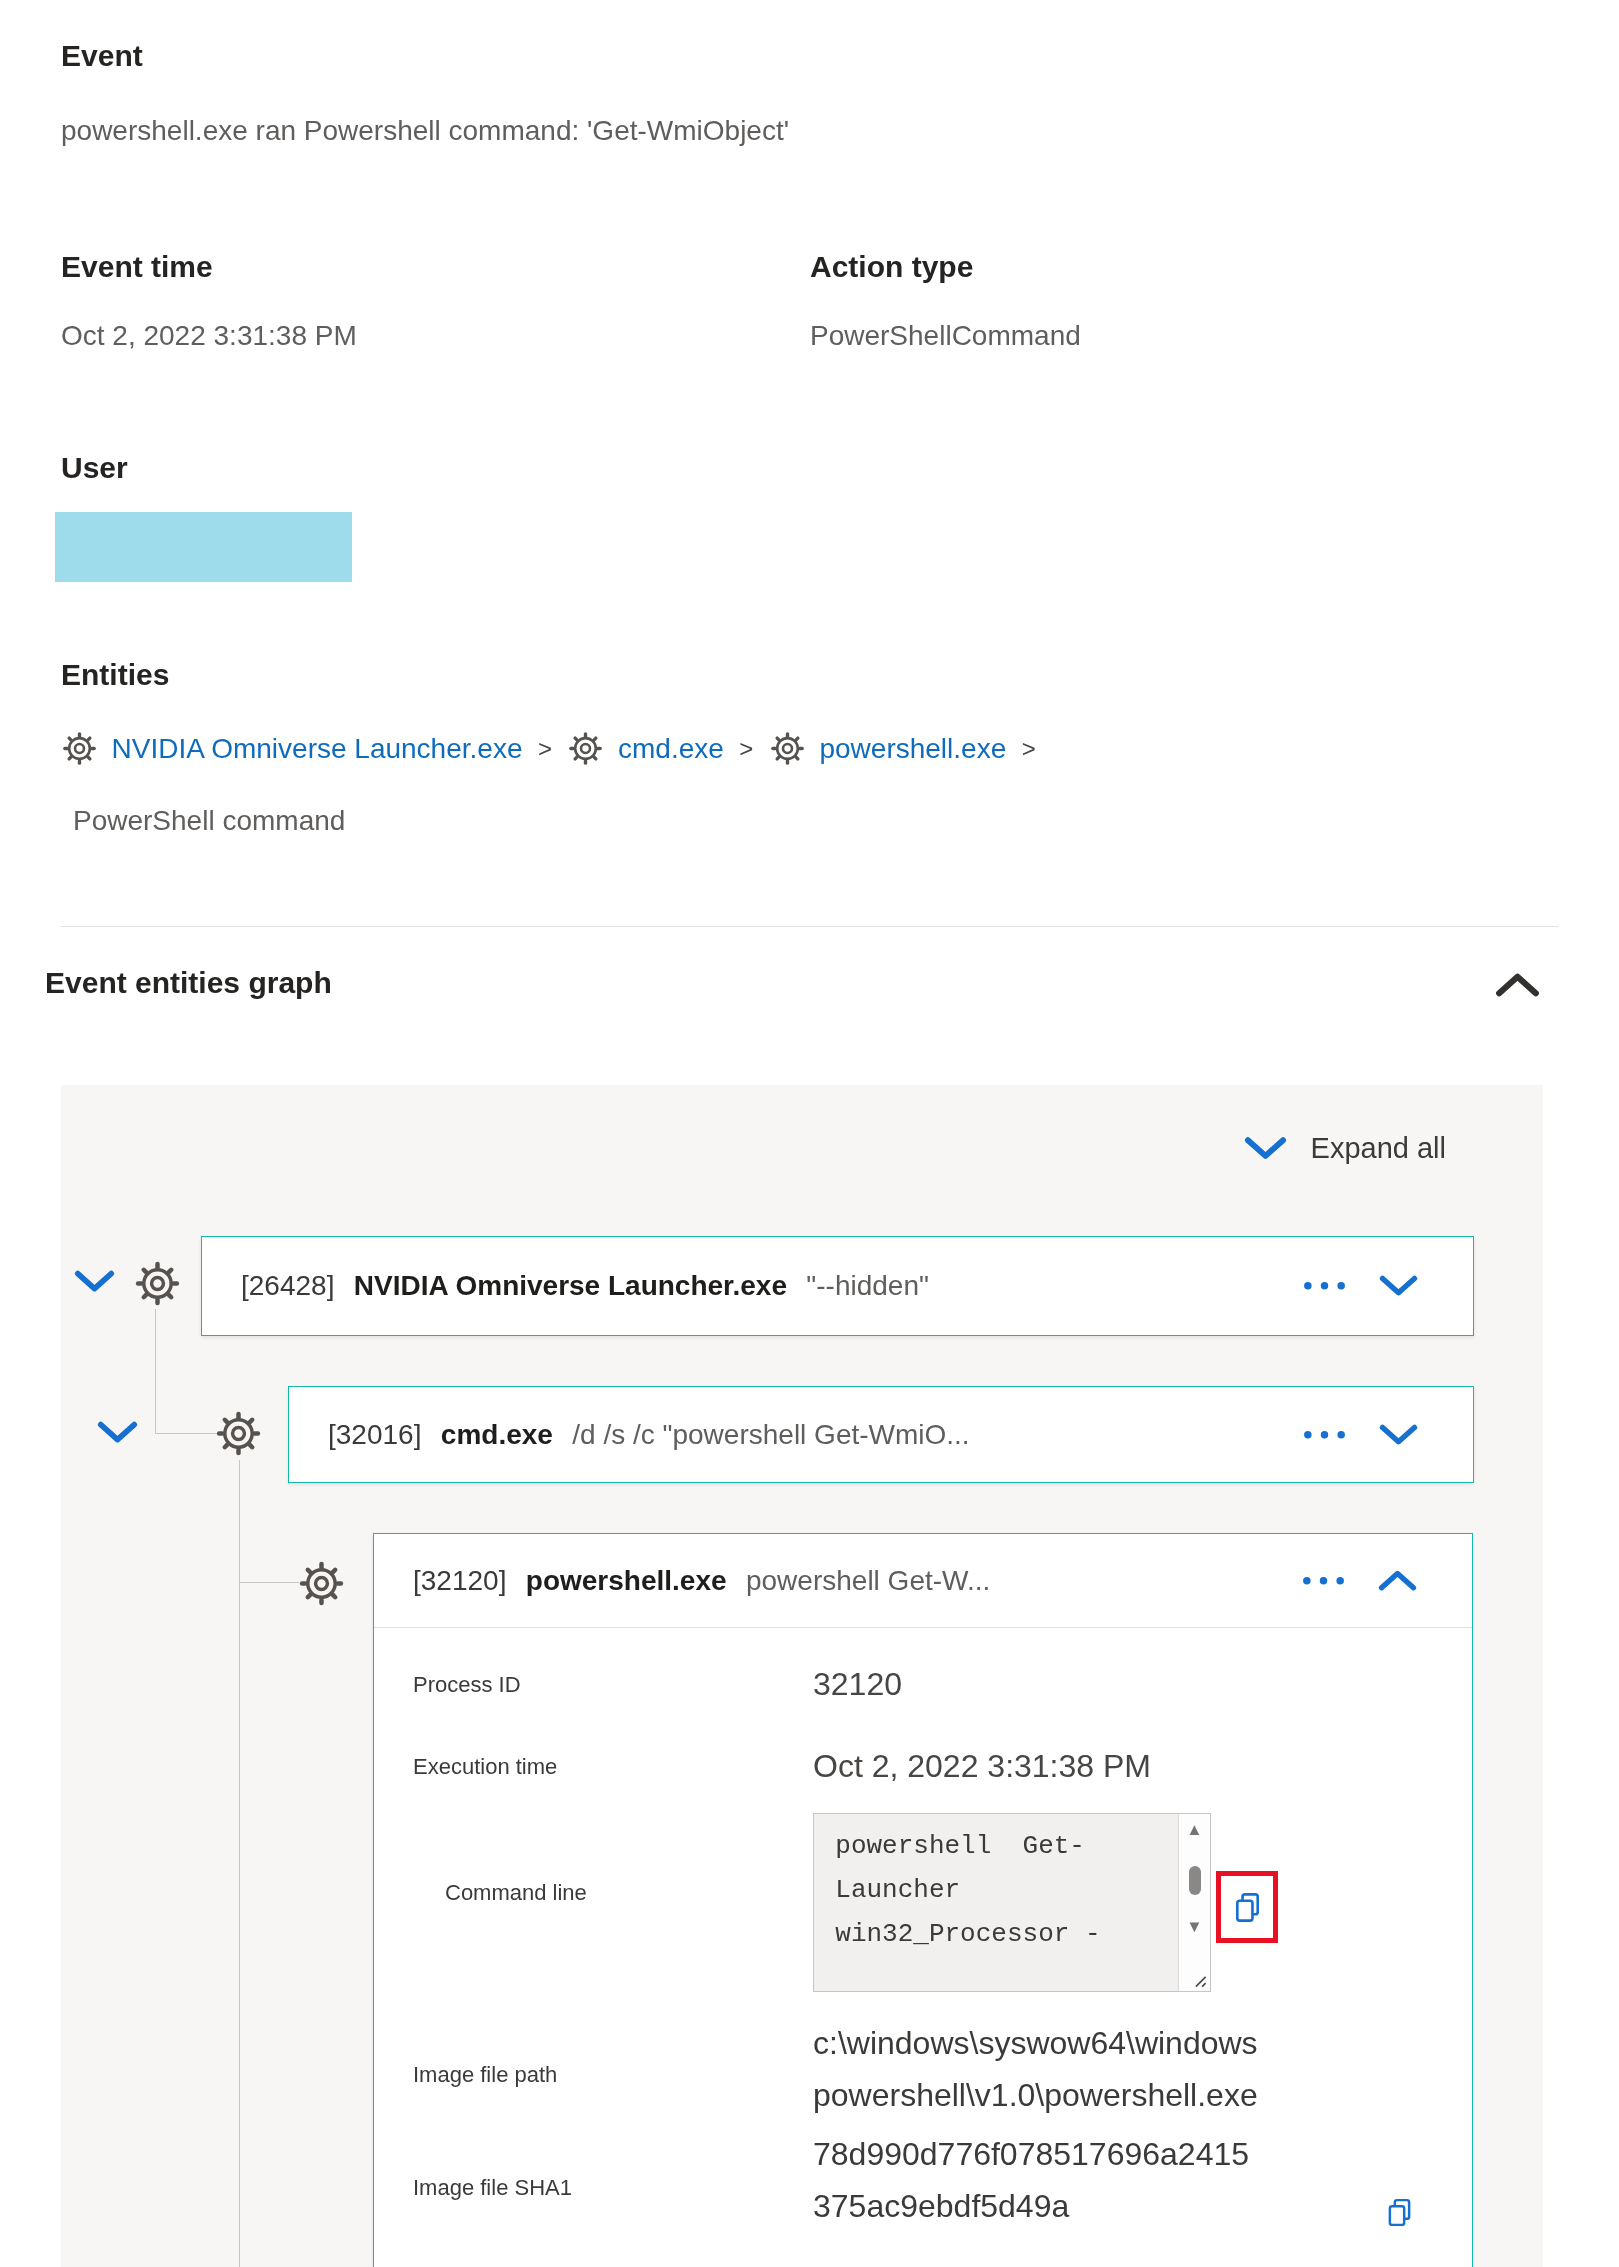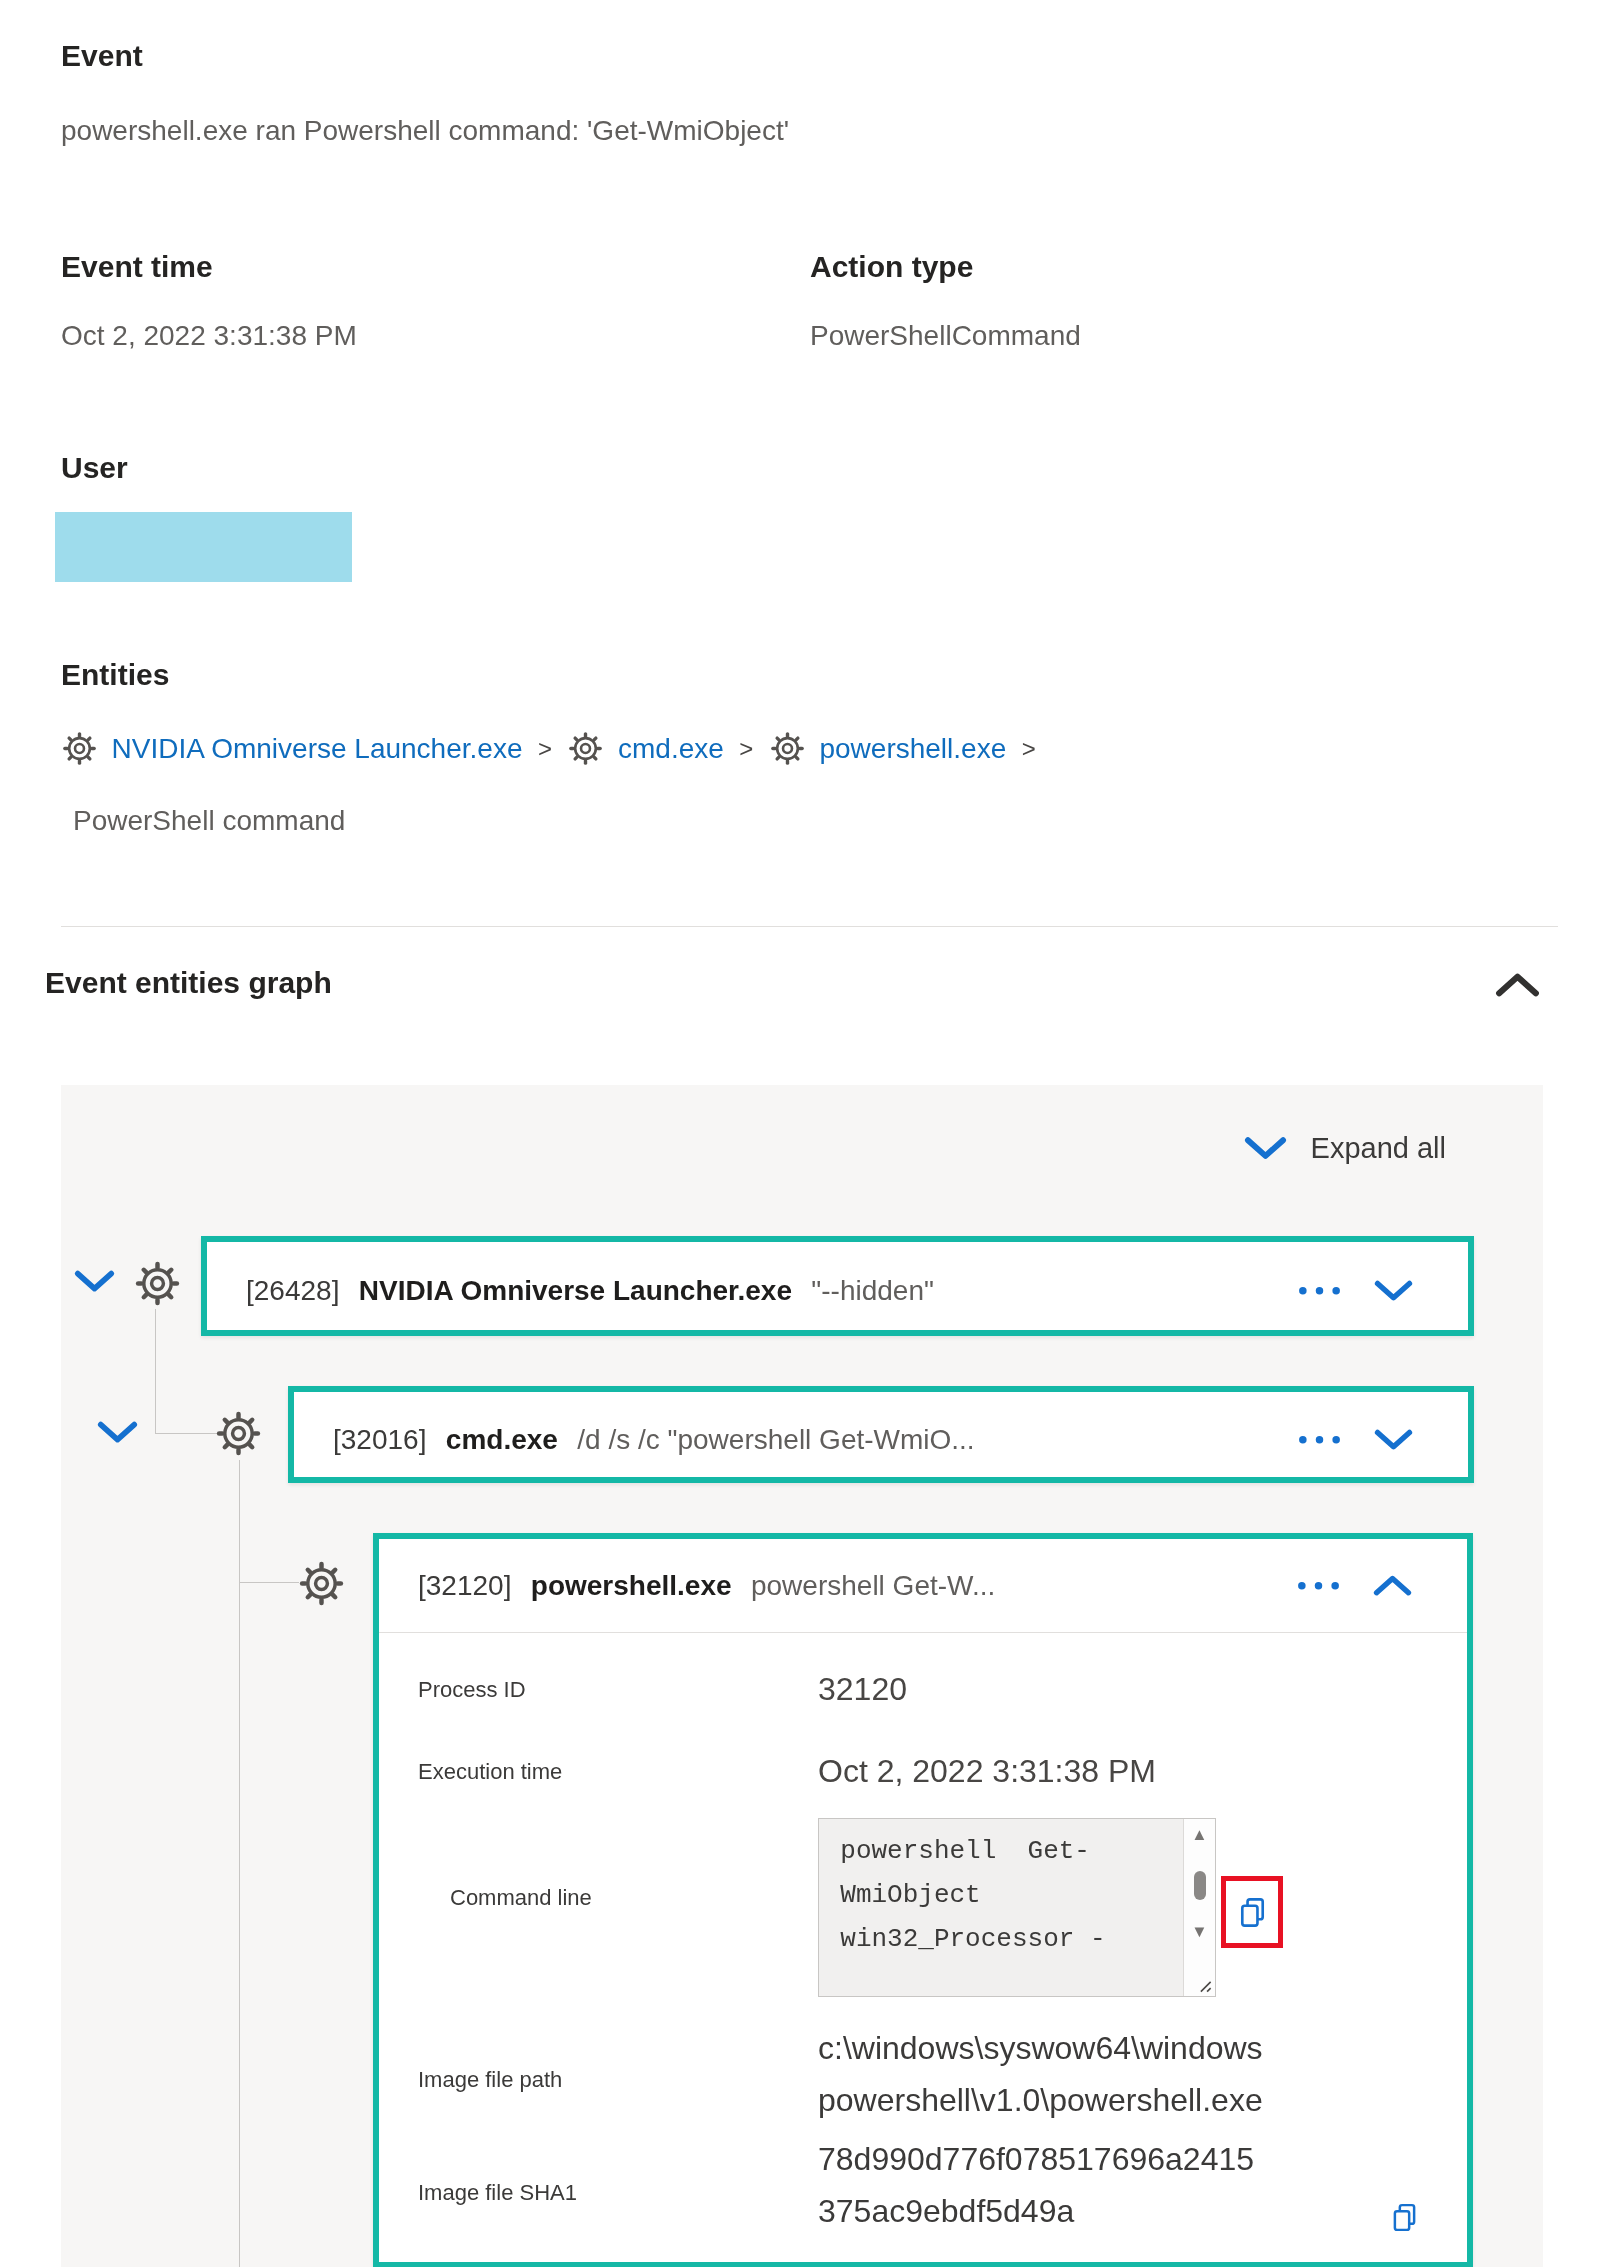--- a/index.html
+++ b/index.html
@@ -19,21 +19,21 @@
   .crumbs .sep{color:#484644;font-size:24px;padding:0 1.9px;}
   .gear{color:#55524f;}
 
   
   .panel{background:#f7f6f5;}
   .expandall{display:flex;align-items:center;gap:23px;cursor:pointer;}
   .expandall .lbl{font-size:29px;color:#3b3a39;}
   .accent{color:#1570cf;}
   .treeline{position:absolute;background:#c8c6c4;}
 
-  .card{position:absolute;background:#fff;border:6px solid #14b8a6;
+  .card{position:absolute;background:#fff;border:1px solid #14b8a6;
         box-shadow:0 1.9px 3.9px rgba(0,0,0,.08);box-sizing:border-box;}
   .card-header{display:flex;align-items:center;gap:19.4px;
         padding:0 54px 0 39px;font-size:28px;white-space:nowrap;overflow:hidden;}
   .pid{color:#3b3a39;}
   .pname{font-weight:700;color:#1f1e1d;}
   .pargs{color:#605e5c;overflow:hidden;text-overflow:clip;}
   .hmenu{margin-left:auto;display:flex;align-items:center;gap:31px;}
   .icon-btn{cursor:pointer;display:inline-flex;}
 
   
@@ -213,21 +213,21 @@
 
       <div class="dlabel" style="top:130px;">Process ID</div>
       <div class="dvalue" style="top:130px;">32120</div>
 
       <div class="dlabel" style="top:212px;">Execution time</div>
       <div class="dvalue" style="top:212px;">Oct 2, 2022 3:31:38 PM</div>
 
       <div class="dlabel" style="top:338px;margin-left:32px;">Command line</div>
       <div class="cmdbox">
         <pre class="cmdtext">powershell  Get-
-WmiObject
+Launcher
 win32_Processor -</pre>
         <div class="vscroll">
           <div class="scr-arrow" style="top:5.8px;">▲</div>
           <div class="scr-thumb"></div>
           <div class="scr-arrow" style="top:103px;">▼</div>
         </div>
         <div class="resize-corner">
           <svg style="position:absolute;right:1.9px;bottom:1.9px;color:#4a4846;" width="21.3" height="21.3" viewBox="0 0 22 22">
               <use href="#i-grip"></use>
             </svg>

